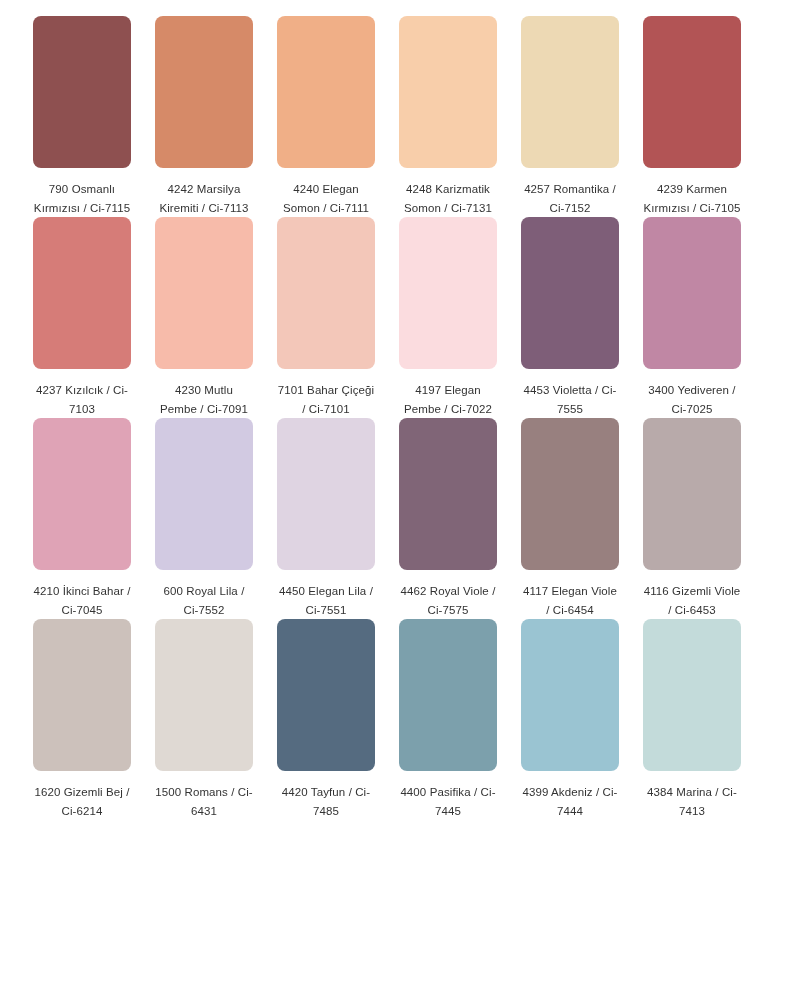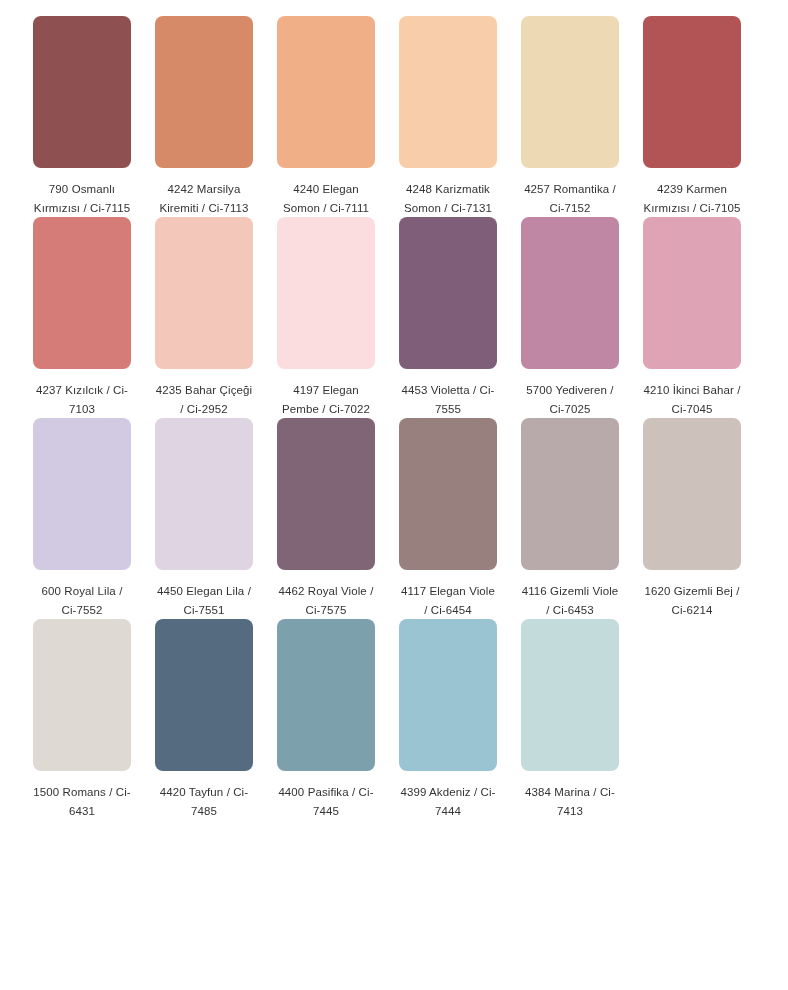--- a/index.html
+++ b/index.html
@@ -78,34 +78,38 @@
     </div>
     <div class="swatch-card row-1" style="color: rgb(51, 51, 51);">
       <div class="swatch-chip" style="background-color: rgb(178, 84, 85);"></div>
       <div class="swatch-label">4239 Karmen Kırmızısı / Ci-7105</div>
     </div>
     <div class="swatch-card row-2" style="color: rgb(51, 51, 51);">
       <div class="swatch-chip" style="background-color: rgb(214, 124, 120);"></div>
       <div class="swatch-label">4237 Kızılcık / Ci-7103</div>
     </div>
     <div class="swatch-card row-2" style="color: rgb(51, 51, 51);">
+      <div class="swatch-chip" style="background-color: rgb(247, 187, 170);"></div>
+      <div class="swatch-label">4230 Mutlu Pembe / Ci-7091</div>
+    </div>
+    <div class="swatch-card row-2" style="color: rgb(51, 51, 51);">
       <div class="swatch-chip" style="background-color: rgb(243, 199, 185);"></div>
-      <div class="swatch-label">4235 Bahar Çiçeği / Ci-2952</div>
+      <div class="swatch-label">7101 Bahar Çiçeği / Ci-7101</div>
     </div>
     <div class="swatch-card row-2" style="color: rgb(51, 51, 51);">
       <div class="swatch-chip" style="background-color: rgb(251, 220, 223);"></div>
       <div class="swatch-label">4197 Elegan Pembe / Ci-7022</div>
     </div>
     <div class="swatch-card row-2" style="color: rgb(51, 51, 51);">
       <div class="swatch-chip" style="background-color: rgb(126, 94, 120);"></div>
       <div class="swatch-label">4453 Violetta / Ci-7555</div>
     </div>
     <div class="swatch-card row-2" style="color: rgb(51, 51, 51);">
       <div class="swatch-chip" style="background-color: rgb(192, 135, 164);"></div>
-      <div class="swatch-label">5700 Yediveren / Ci-7025</div>
+      <div class="swatch-label">3400 Yediveren / Ci-7025</div>
     </div>
     <div class="swatch-card row-3" style="color: rgb(51, 51, 51); border-radius: 7px;">
       <div class="swatch-chip" style="background-color: rgb(223, 163, 182);"></div>
       <div class="swatch-label">4210 İkinci Bahar / Ci-7045</div>
     </div>
     <div class="swatch-card row-3" style="color: rgb(51, 51, 51);">
       <div class="swatch-chip" style="background-color: rgb(210, 202, 226);"></div>
       <div class="swatch-label">600 Royal Lila / Ci-7552</div>
     </div>
     <div class="swatch-card row-3" style="color: rgb(51, 51, 51);">

